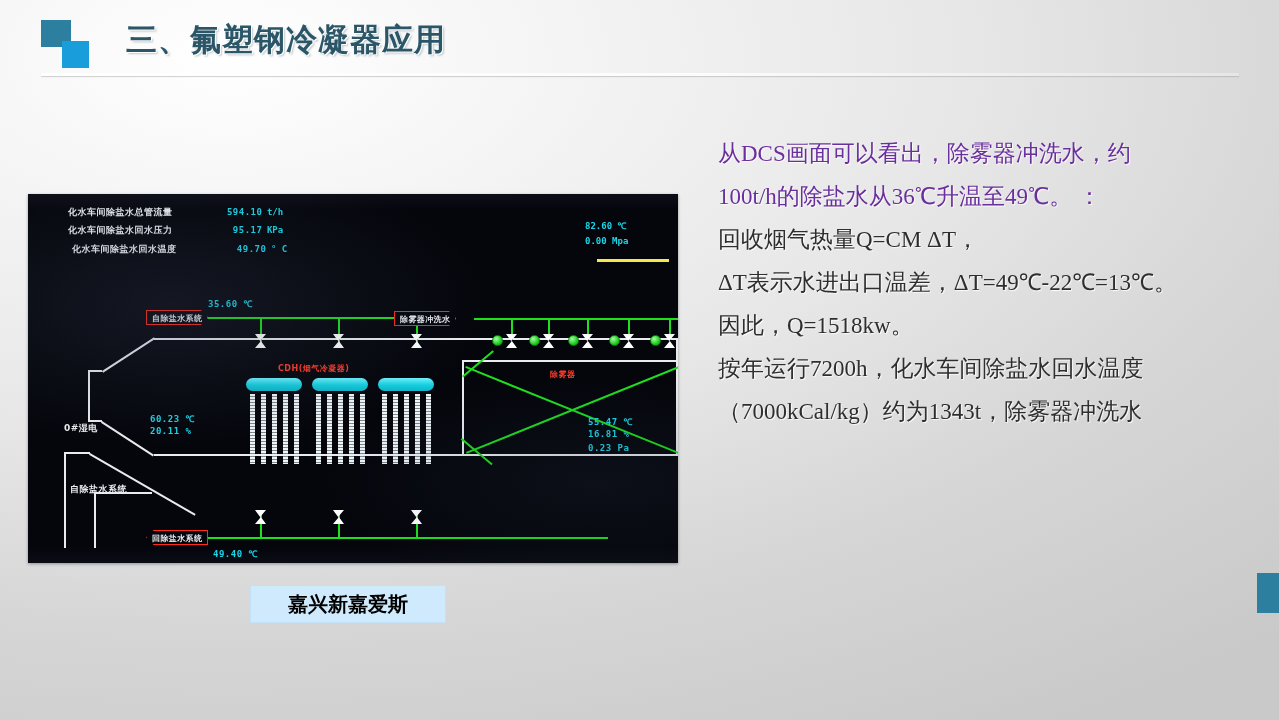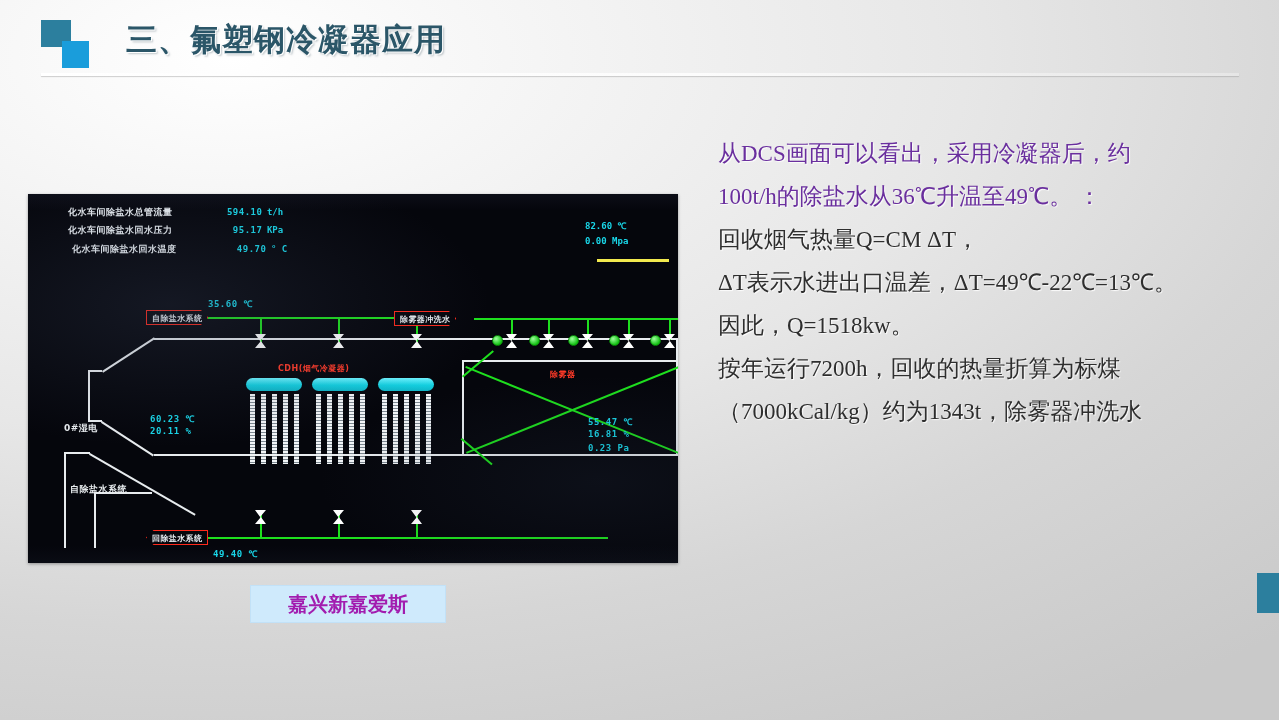--- a/index.html
+++ b/index.html
@@ -151,44 +151,44 @@
   .tube {
     position: absolute; width: 5px;
     background: repeating-linear-gradient(to bottom, #f2f5f7 0px, #f2f5f7 2px, #7c8790 2px, #7c8790 3px);
   }
 
   
   #caption {
     position: absolute; left: 250px; top: 585px; width: 196px; height: 38px;
     background: #cfeafc; border: 1px solid #c2e1f7;
     display: flex; align-items: center; justify-content: center;
-    font-size: 20px; font-weight: bold; color: #a21caf;
+    font-size: 20px; font-weight: bold; color: #000000;
     font-family: "DejaVu Sans", sans-serif;
   }
 
   
   #edge-accent { position: absolute; left: 1257px; top: 573px; width: 22px; height: 40px; background: #2c7f9e; }
 </style>
 </head>
 <body>
 
 <div id="header">
   <div class="deco-sq" id="deco-dark"></div>
   <div class="deco-sq" id="deco-light"></div>
   <div id="slide-title">三、氟塑钢冷凝器应用</div>
   <div id="title-rule"></div>
 </div>
 
 <div id="text-col">
-  <span class="ln purple">从DCS画面可以看出，采用冷凝器后，约</span>
+  <span class="ln purple">从DCS画面可以看出，除雾器冲洗水，约</span>
   <span class="ln purple">100t/h的除盐水从36℃升温至49℃。 ：</span>
   <span class="ln">回收烟气热量Q=CM ΔT，</span>
   <span class="ln">ΔT表示水进出口温差，ΔT=49℃-22℃=13℃。</span>
   <span class="ln">因此，Q=1518kw。</span>
-  <span class="ln">按年运行7200h，回收的热量折算为标煤</span>
+  <span class="ln">按年运行7200h，化水车间除盐水回水温度</span>
   <span class="ln">（7000kCal/kg）约为1343t，除雾器冲洗水</span>
 </div>
 
 <div id="dcs-panel">
   <div class="dcs" id="dcs-topband"></div>
   <div class="dcs" id="dcs-botband"></div>
 
   <div class="dcs-row" id="hdr-r1" style="left:40px; top:8px;">
     <span class="dcs-lbl hdr-lbl-box">化水车间除盐水总管流量</span>
     <span class="dcs-val hdr-val-box">594.10</span>

